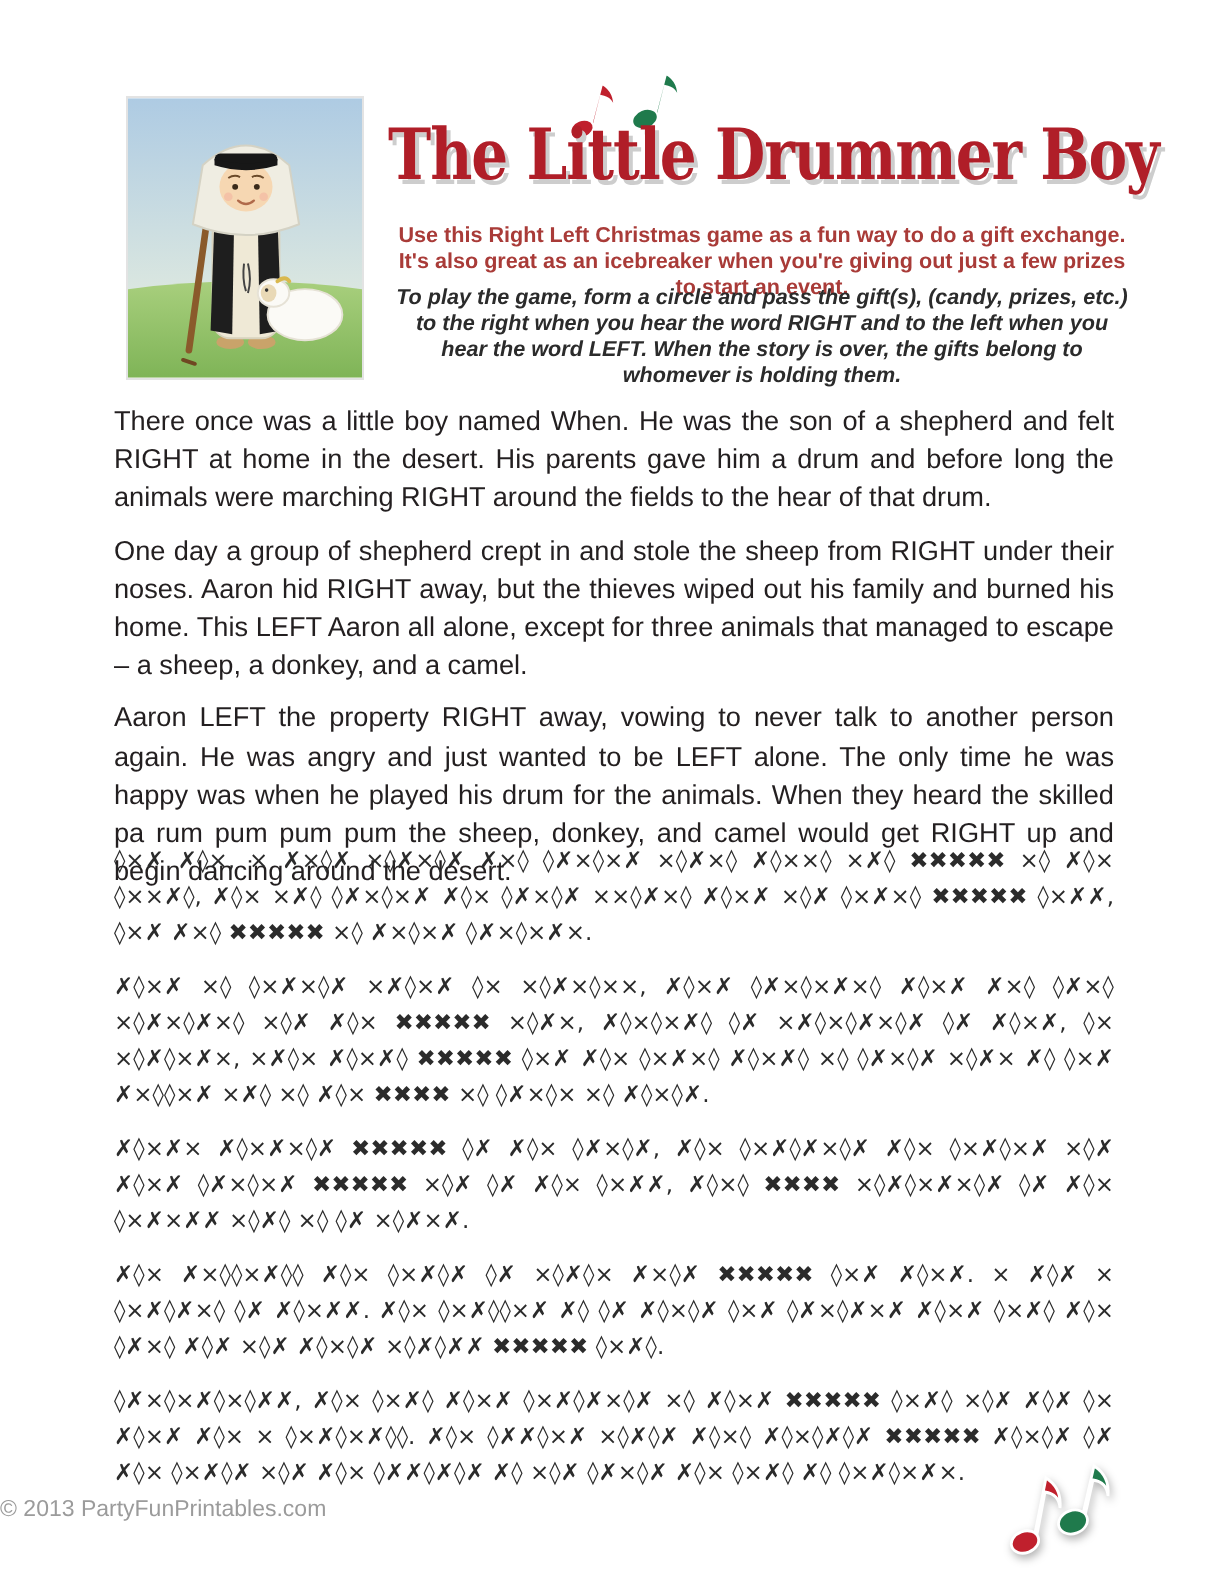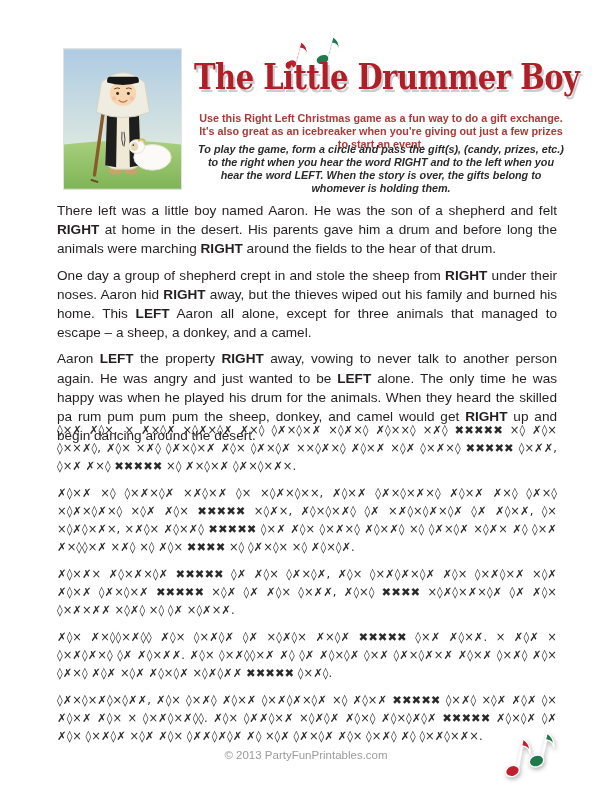--- a/index.html
+++ b/index.html
@@ -44,37 +44,37 @@
     font-style:italic;
   }
 
   
   .story {
     position:absolute; left:57px; top:201px; width:500px;
     font-size:13.6px; line-height:19.2px; text-align:justify;
     color:#231f20;
   }
   .story p { margin:0 0 7px 0; }
-  .story b { font-weight:bold; }
+  .story b { font-weight:normal; }
 
   
   .scrambled {
     position:absolute; left:57px; top:421px; width:500px;
     font-family:"DejaVu Sans", sans-serif;
     font-size:11.5px; line-height:18px; text-align:justify;
     color:#2b2b2b;
   }
   .scrambled p { margin:0 0 9px 0; overflow:hidden; }
   .sl3 { height:54px; }
   .sl4 { height:72px; }
 
   
   .footer {
     position:absolute; left:0; right:0; top:749px;
-    text-align:center; font-size:11.5px; color:#9b9b9b;
+    font-size:11.5px; color:#9b9b9b;
   }
   .bottom-notes {
     position:absolute; left:500px; top:731px; width:58px; height:54px;
     filter:drop-shadow(1px 2px 2px rgba(0,0,0,0.30));
   }
 </style>
 </head>
 <body>
 
 <div class="page">
@@ -141,21 +141,21 @@
     </svg>
 
     <h1 class="page-title">The Little Drummer Boy</h1>
 
     <p class="intro-red">Use this Right Left Christmas game as a fun way to do a gift exchange. It's also great as an icebreaker when you're giving out just a few prizes to start an event.</p>
 
     <p class="intro-dark">To play the game, form a circle and pass the gift(s), (candy, prizes, etc.) to the right when you hear the word RIGHT and to the left when you hear the word LEFT. When the story is over, the gifts belong to whomever is holding them.</p>
   </div>
 
   <div class="story">
-    <p><span>There left was a little boy named Aaron. He was the son of a shepherd and felt </span><b>RIGHT</b><span> at home in the desert. His parents gave him a drum and before long the animals were marching </span><b>RIGHT</b><span> around the fields to the hear of that drum.</span></p>
+    <p><span>There once was a little boy named When. He was the son of a shepherd and felt </span><b>RIGHT</b><span> at home in the desert. His parents gave him a drum and before long the animals were marching </span><b>RIGHT</b><span> around the fields to the hear of that drum.</span></p>
     <p><span>One day a group of shepherd crept in and stole the sheep from </span><b>RIGHT</b><span> under their noses. Aaron hid </span><b>RIGHT</b><span> away, but the thieves wiped out his family and burned his home. This </span><b>LEFT</b><span> Aaron all alone, except for three animals that managed to escape – a sheep, a donkey, and a camel.</span></p>
     <p><span>Aaron </span><b>LEFT</b><span> the property </span><b>RIGHT</b><span> away, vowing to never talk to another person again. He was angry and just wanted to be </span><b>LEFT</b><span> alone.  The only time he was happy was when he played his drum for the animals. When they heard the skilled pa rum pum pum pum the sheep, donkey, and camel would get </span><b>RIGHT</b><span> up and begin dancing around the desert.</span></p>
   </div>
 
   <div class="scrambled">
     <p class="sl3">◊×✗ ✗◊×, × ✗×◊✗ ×◊✗×◊✗ ✗×◊ ◊✗×◊×✗ ×◊✗×◊ ✗◊××◊ ×✗◊ ✖✖✖✖✖ ×◊ ✗◊× ◊××✗◊, ✗◊× ×✗◊ ◊✗×◊×✗ ✗◊× ◊✗×◊✗ ××◊✗×◊ ✗◊×✗ ×◊✗ ◊×✗×◊ ✖✖✖✖✖ ◊×✗✗, ◊×✗ ✗×◊ ✖✖✖✖✖ ×◊ ✗×◊×✗ ◊✗×◊×✗×.</p>
     <p class="sl4">✗◊×✗ ×◊ ◊×✗×◊✗ ×✗◊×✗ ◊× ×◊✗×◊××, ✗◊×✗ ◊✗×◊×✗×◊ ✗◊×✗ ✗×◊ ◊✗×◊ ×◊✗×◊✗×◊ ×◊✗ ✗◊× ✖✖✖✖✖ ×◊✗×, ✗◊×◊×✗◊ ◊✗ ×✗◊×◊✗×◊✗ ◊✗ ✗◊×✗, ◊× ×◊✗◊×✗×, ×✗◊× ✗◊×✗◊ ✖✖✖✖✖ ◊×✗ ✗◊× ◊×✗×◊ ✗◊×✗◊ ×◊ ◊✗×◊✗ ×◊✗× ✗◊ ◊×✗ ✗×◊◊×✗ ×✗◊ ×◊ ✗◊× ✖✖✖✖ ×◊ ◊✗×◊× ×◊ ✗◊×◊✗.</p>
     <p class="sl3">✗◊×✗× ✗◊×✗×◊✗ ✖✖✖✖✖ ◊✗ ✗◊× ◊✗×◊✗, ✗◊× ◊×✗◊✗×◊✗ ✗◊× ◊×✗◊×✗ ×◊✗ ✗◊×✗ ◊✗×◊×✗ ✖✖✖✖✖ ×◊✗ ◊✗ ✗◊× ◊×✗✗, ✗◊×◊ ✖✖✖✖ ×◊✗◊×✗×◊✗ ◊✗ ✗◊× ◊×✗×✗✗ ×◊✗◊ ×◊ ◊✗ ×◊✗×✗.</p>
     <p class="sl3">✗◊× ✗×◊◊×✗◊◊ ✗◊× ◊×✗◊✗ ◊✗ ×◊✗◊× ✗×◊✗ ✖✖✖✖✖ ◊×✗ ✗◊×✗. × ✗◊✗ × ◊×✗◊✗×◊ ◊✗ ✗◊×✗✗. ✗◊× ◊×✗◊◊×✗ ✗◊ ◊✗ ✗◊×◊✗ ◊×✗ ◊✗×◊✗×✗ ✗◊×✗ ◊×✗◊ ✗◊× ◊✗×◊ ✗◊✗ ×◊✗ ✗◊×◊✗ ×◊✗◊✗✗ ✖✖✖✖✖ ◊×✗◊.</p>
     <p class="sl3">◊✗×◊×✗◊×◊✗✗, ✗◊× ◊×✗◊ ✗◊×✗ ◊×✗◊✗×◊✗ ×◊ ✗◊×✗ ✖✖✖✖✖ ◊×✗◊ ×◊✗ ✗◊✗ ◊× ✗◊×✗ ✗◊× × ◊×✗◊×✗◊◊. ✗◊× ◊✗✗◊×✗ ×◊✗◊✗ ✗◊×◊ ✗◊×◊✗◊✗ ✖✖✖✖✖ ✗◊×◊✗ ◊✗ ✗◊× ◊×✗◊✗ ×◊✗ ✗◊× ◊✗✗◊✗◊✗ ✗◊ ×◊✗ ◊✗×◊✗  ✗◊× ◊×✗◊ ✗◊ ◊×✗◊×✗×.</p>

